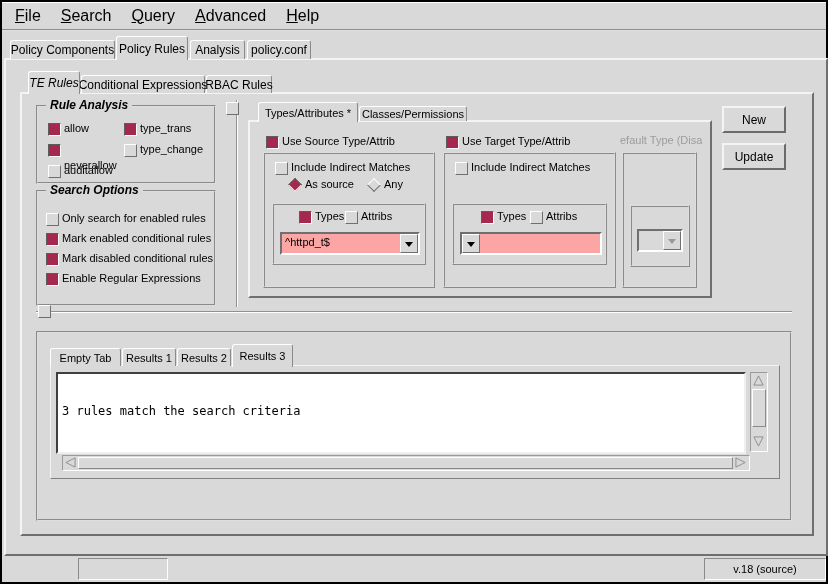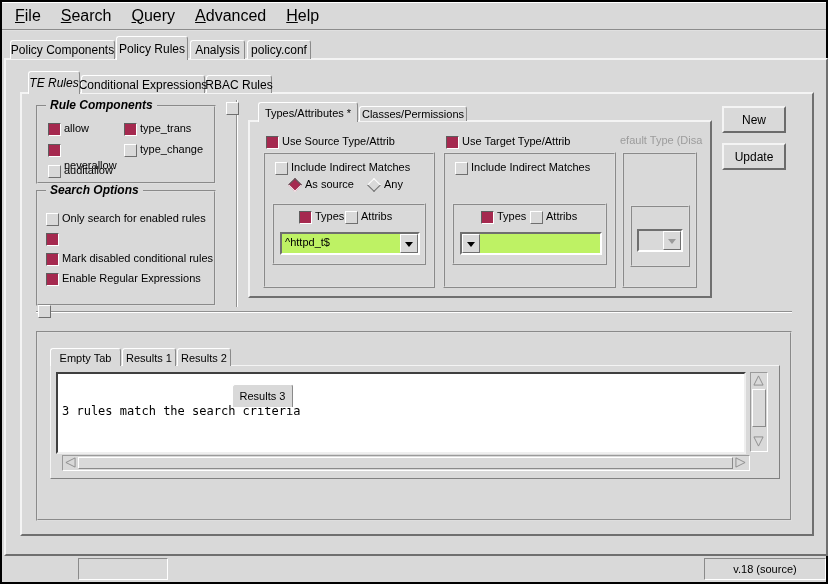--- a/index.html
+++ b/index.html
@@ -24,22 +24,22 @@
   .radio.on{background:var(--accent);border-color:#5d5d5d #fff #fff #5d5d5d;}
   .btn{position:absolute;background:#d9d9d9;border:2px solid;
     border-color:#f4f4f4 #6b6b6b #6b6b6b #f4f4f4;display:flex;align-items:center;
     justify-content:center;font-size:12px;cursor:default;}
   .tab{position:absolute;background:#d9d9d9;border:1px solid #8a8a8a;border-bottom:none;
     border-top-color:#fff;border-left-color:#fff;border-radius:3px 3px 0 0;
     display:flex;align-items:center;justify-content:center;font-size:12px;z-index:1;cursor:default;white-space:nowrap;}
   .row-main .tab{top:40px;height:18px;}   .row-main .tab.on{top:36px;height:23px;z-index:4;}
   .row-te   .tab{top:75px;height:17px;}   .row-te   .tab.on{top:71px;height:22px;z-index:4;font-style:italic;}
   .row-ta   .tab{top:106px;height:14px;font-size:11px;} .row-ta .tab.on{top:102px;height:19px;z-index:4;}
-  .row-res  .tab{top:348px;height:17px;font-size:11px;} .row-res .tab.on{top:344px;height:22px;z-index:4;margin-top:40px;}
-  .combo{position:absolute;display:flex;background:#bef264;border:2px solid;
+  .row-res  .tab{top:348px;height:17px;font-size:11px;} .row-res .tab.on{top:344px;height:22px;z-index:4;}
+  .combo{position:absolute;display:flex;background:#fca5a5;border:2px solid;
     border-color:#6f6f6f #fff #fff #6f6f6f;}
   .combo .val{flex:1;font-size:11px;padding:2px 3px 0 3px;white-space:nowrap;overflow:hidden;}
   .combo .dd{width:16px;background:#d9d9d9;border:1px solid;
     border-color:#fff #6f6f6f #6f6f6f #fff;display:flex;align-items:center;justify-content:center;}
   .combo .dd::after{content:"";border:4px solid transparent;border-top:5px solid #000;margin-top:5px;}
   .combo.disabled{background:#d9d9d9;}
   .combo.disabled .dd::after{border-top-color:#9a9a9a;}
   .textarea{position:absolute;background:#fff;border:2px solid;
     border-color:#3f3f3f #efefef #efefef #3f3f3f;
     font-family:"DejaVu Sans Mono","Liberation Mono",monospace;font-size:12px;
@@ -83,38 +83,39 @@
   </div>
   <div class="raisedframe" style="left:4px;top:58px;width:820px;height:494px"></div>
 
   <div class="row-te">
     <div class="tab on" style="left:28px;width:50px">TE Rules</div>
     <div class="tab" style="left:81px;width:122px">Conditional Expressions</div>
     <div class="tab" style="left:206px;width:64px">RBAC Rules</div>
   </div>
   <div class="raisedframe" style="left:20px;top:92px;width:790px;height:440px"></div>
 
-  <span class="grouplabel" style="left:46px;top:99px">Rule Components</span>
+  <span class="grouplabel" style="left:46px;top:99px">Rule Analysis</span>
   <div class="labelframe" style="left:36px;top:105px;width:176px;height:75px"></div>
   <span class="cb on" style="left:48px;top:123px"></span>
   <span class="lbl" style="left:64px;top:122px">allow</span>
   <span class="cb on" style="left:124px;top:123px"></span>
   <span class="lbl" style="left:140px;top:122px">type_trans</span>
   <span class="cb on" style="left:48px;top:144px"></span>
   <span class="lbl" style="left:64px;top:159px">neverallow</span>
   <span class="cb" style="left:124px;top:144px"></span>
   <span class="lbl" style="left:140px;top:143px">type_change</span>
   <span class="cb" style="left:48px;top:165px"></span>
   <span class="lbl" style="left:64px;top:164px">auditallow</span>
 
   <span class="grouplabel" style="left:46px;top:184px">Search Options</span>
   <div class="labelframe" style="left:36px;top:190px;width:176px;height:112px"></div>
   <span class="cb" style="left:46px;top:213px"></span>
   <span class="lbl" style="left:62px;top:212px">Only search for enabled rules</span>
   <span class="cb on" style="left:46px;top:233px"></span>
+  <span class="lbl" style="left:62px;top:232px">Mark enabled conditional rules</span>
   <span class="cb on" style="left:46px;top:253px"></span>
   <span class="lbl" style="left:62px;top:252px">Mark disabled conditional rules</span>
   <span class="cb on" style="left:46px;top:273px"></span>
   <span class="lbl" style="left:62px;top:272px">Enable Regular Expressions</span>
 
   <div class="sash-v" style="left:236px;top:100px;height:207px"></div>
   <div class="handle" style="left:226px;top:102px"></div>
 
   <div class="row-ta">
     <div class="tab on" style="left:258px;width:98px">Types/Attributes *</div>

